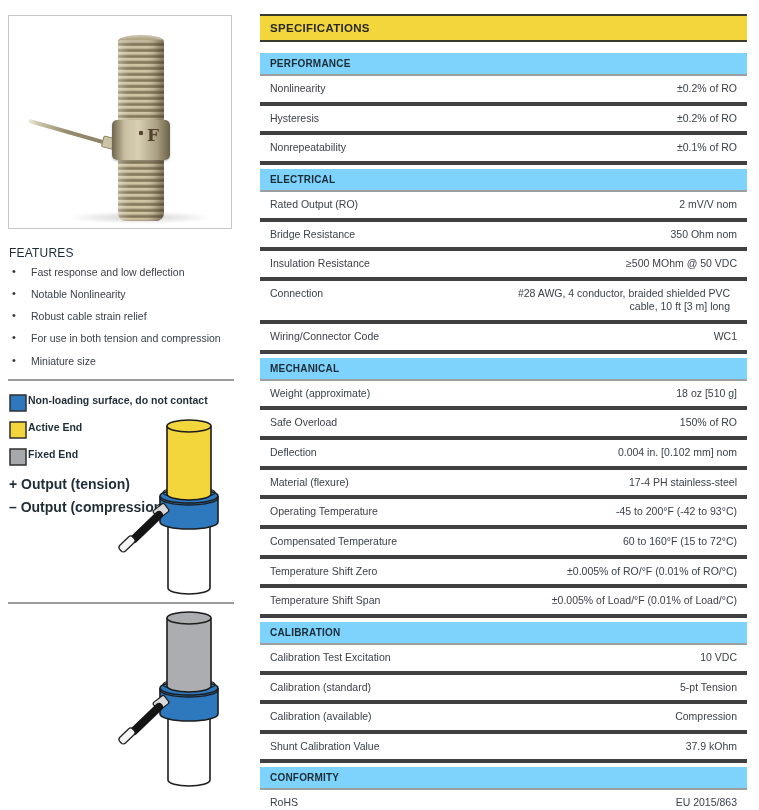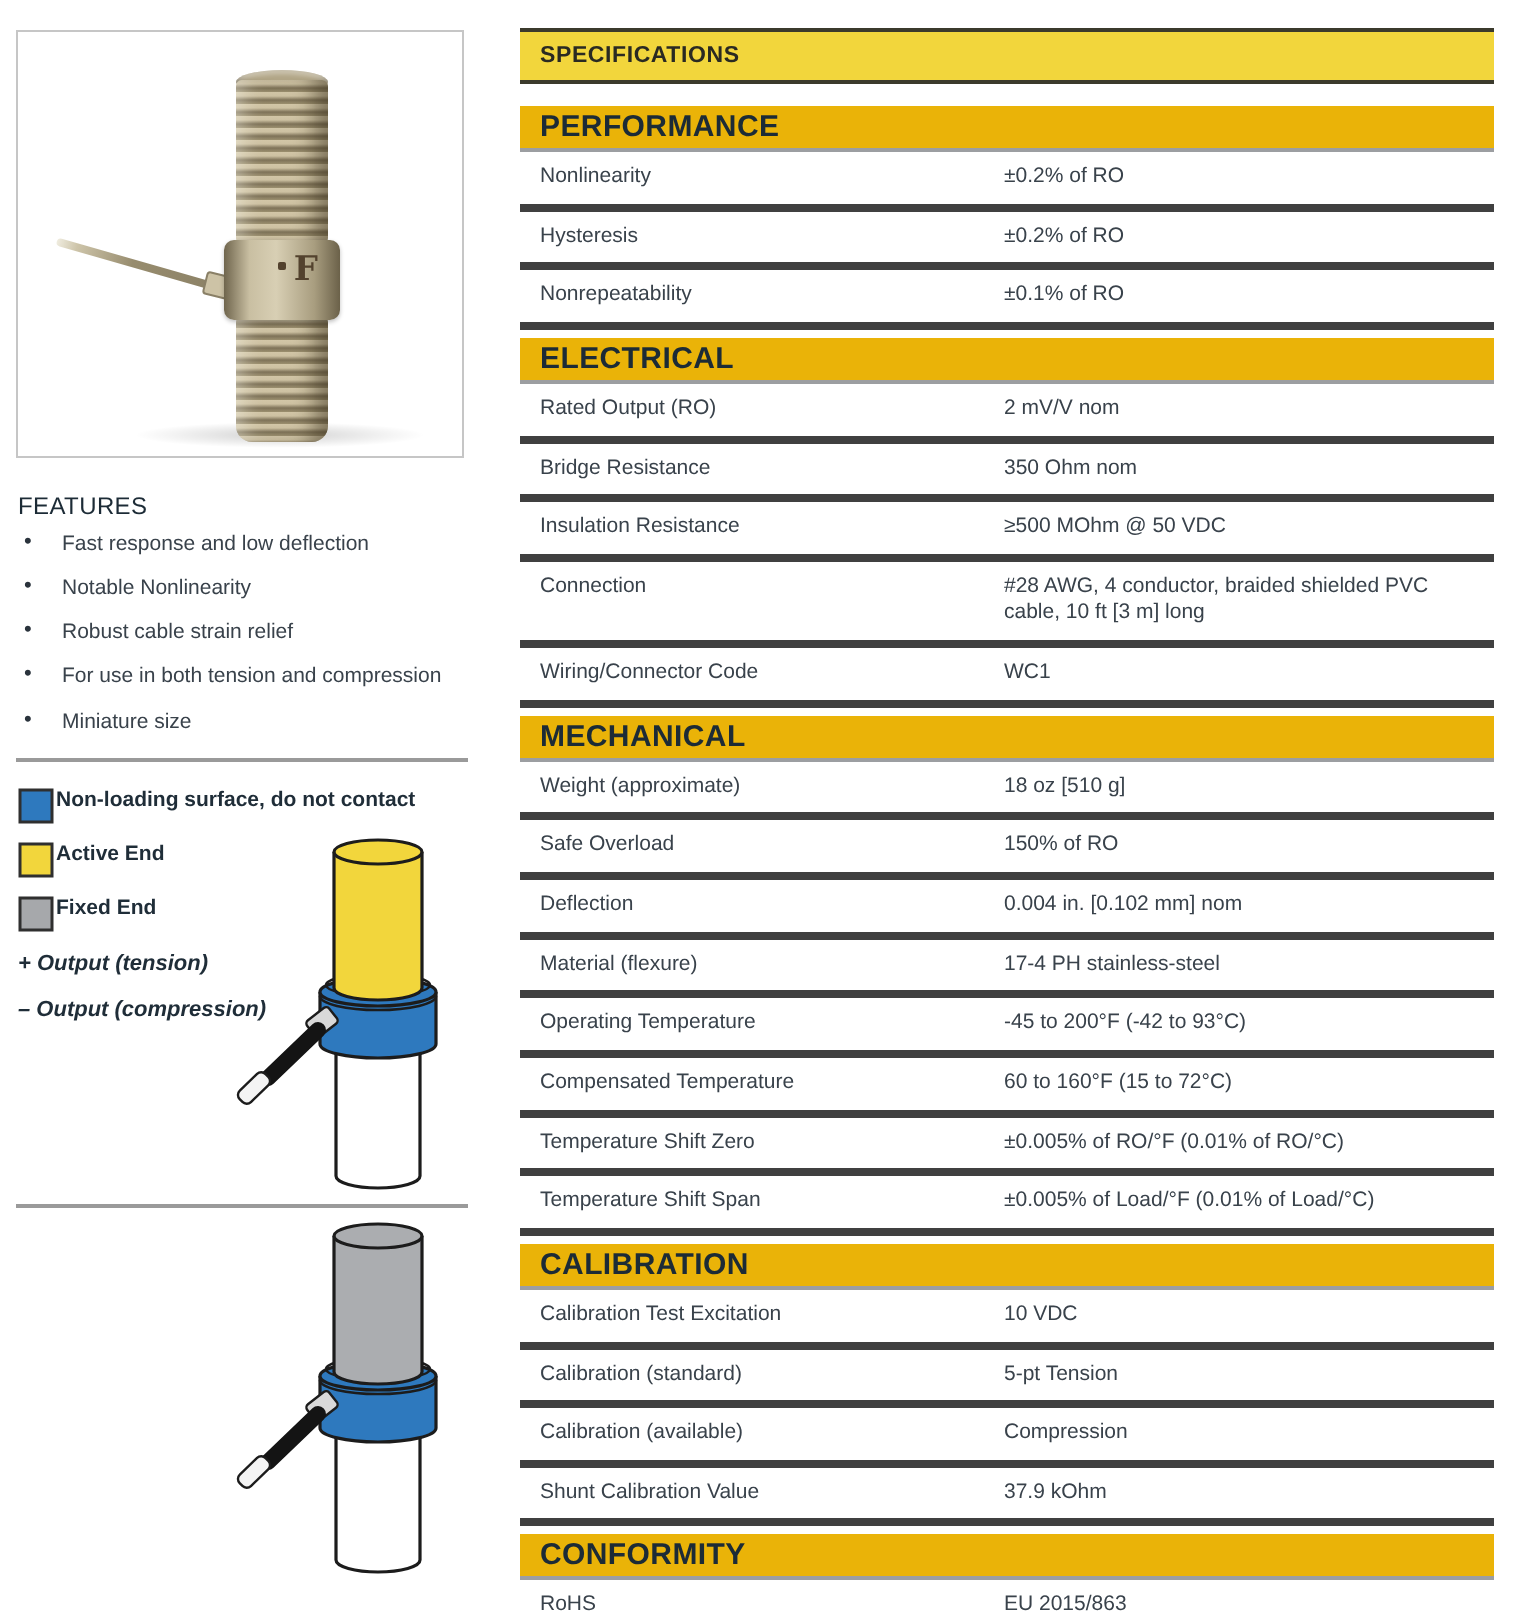--- a/index.html
+++ b/index.html
@@ -35,34 +35,34 @@
 
   .features-title{position:absolute;left:9px;top:246px;font-size:12px;font-weight:normal;color:#1C2B36;letter-spacing:.2px;}
   .features{position:absolute;left:9px;top:266px;width:232px;margin:0;padding:0;list-style:none;}
   .features li{position:relative;padding-left:22px;margin-bottom:9px;font-size:10.5px;line-height:1.25;color:#39424B;}
   .blt{position:absolute;left:3px;top:-1px;font-size:11px;color:#2A333C;}
 
   .divider{position:absolute;left:8px;width:226px;border-top:2px solid #9A9A9A;height:0;}
 
   .legend-item{position:absolute;left:9px;display:flex;align-items:flex-start;gap:1px;}
   .legend-label{font-size:10.5px;font-weight:bold;color:#1F2D38;white-space:nowrap;}
-  .output-line{position:absolute;left:9px;font-size:11px;font-weight:bold;color:#1F2D38;white-space:nowrap;font-style:italic;}
+  .output-line{position:absolute;left:9px;font-size:14px;font-weight:bold;color:#1F2D38;white-space:nowrap;}
   .diagram{position:absolute;}
 
   
   .spec-table{position:absolute;left:260px;top:14px;width:487px;}
   .spec-title{background:#F2D63C;border-top:2px solid #3B3A2C;border-bottom:2px solid #3B3A2C;
        font-size:11.5px;font-weight:bold;color:#2A2A22;letter-spacing:.3px;
        line-height:24px;padding-left:10px;margin-bottom:11px;}
-  .band{background:#eab308;border-bottom:2px solid #9C9EA1;margin-top:4px;
-       font-size:15px;font-weight:bold;color:#1C2B36;letter-spacing:.2px;
+  .band{background:#7dd3fc;border-bottom:2px solid #9C9EA1;margin-top:4px;
+       font-size:10px;font-weight:bold;color:#1C2B36;letter-spacing:.2px;
        line-height:21px;padding-left:10px;}
   .row{display:flex;border-bottom:4px solid #404040;align-items:flex-start;}
   .cl{flex:0 0 242px;box-sizing:border-box;padding:6px 10px 6px 10px;font-size:10.5px;line-height:1.3;color:#39424B;}
-  .cv{flex:1;box-sizing:border-box;padding:6px 10px 6px 0;font-size:10.5px;line-height:1.3;color:#39424B;}
+  .cv{flex:1;box-sizing:border-box;padding:6px 10px 6px 0;font-size:10.5px;line-height:1.3;color:#39424B;text-align:right;}
 </style>
 </head>
 <body>
 
 <div class="photo-box">
   <div class="photo-art">
     <div class="photo-shadow"></div>
     <div class="cap"></div>
     <div class="thread upper"></div>
     <div class="thread lower"></div>

